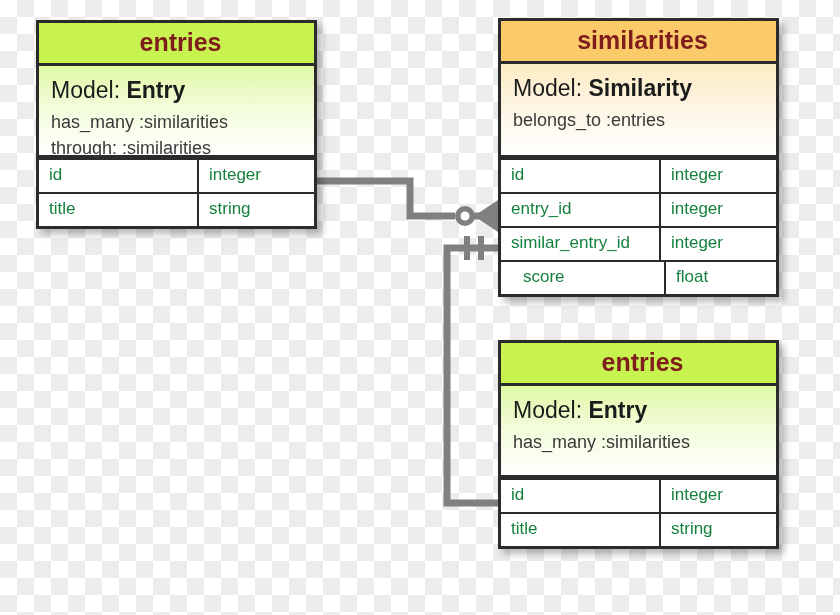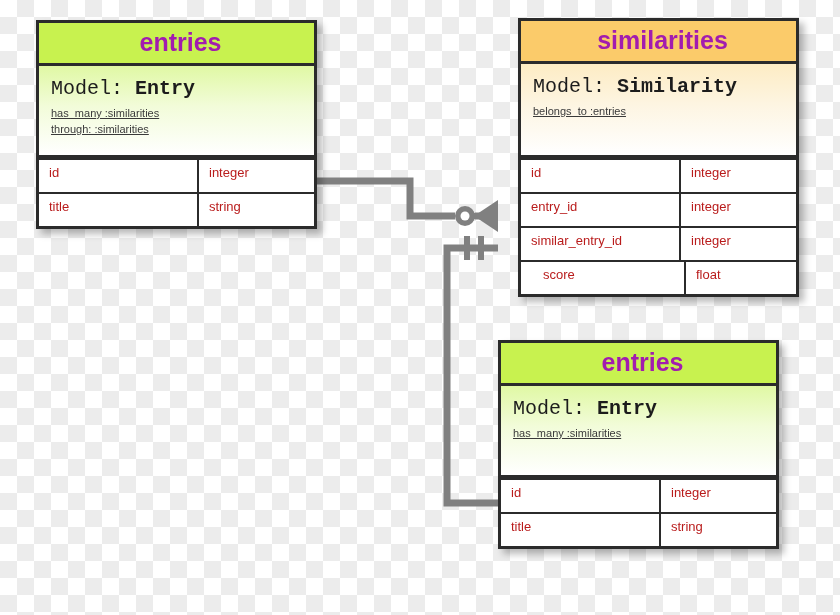--- a/index.html
+++ b/index.html
@@ -29,66 +29,64 @@
     position: absolute;
     border: 3px solid #2b2b2b;
     box-sizing: border-box;
     box-shadow: 5px 5px 7px rgba(0,0,0,0.28);
     background: #ffffff;
   }
   .entity-title {
     font-size: 25px;
     font-weight: bold;
     text-align: center;
-    color: #a21caf;
+    color: #7f1d1d;
     padding: 6px 0 8px 8px;
     line-height: 1.05;
     border-bottom: 3px solid #2b2b2b;
   }
   .green .entity-title { background: #c8f24f; }
   .orange .entity-title { background: #fbcb6a; }
 
   .entity-model {
     padding: 11px 12px 8px 12px;
     border-bottom: 3px solid #2b2b2b;
     box-sizing: border-box;
   }
   .green .entity-model {
     background: linear-gradient(to bottom, #e0f8a4 0%, #f2fcd9 45%, #ffffff 100%);
   }
   .orange .entity-model {
     background: linear-gradient(to bottom, #fdecc4 0%, #fdf5e2 45%, #ffffff 100%);
   }
   .model-line {
-    font-size: 20px;
+    font-size: 23px;
     color: #1c1c1c;
     margin-bottom: 6px;
     white-space: nowrap;
-    font-family: Liberation Mono, monospace;
   }
   .model-line .model-name { font-weight: bold; }
   .assoc-line {
-    font-size: 11px;
+    font-size: 18px;
     color: #3a3a3a;
     line-height: 1.42;
     white-space: nowrap;
-    text-decoration: underline;
   }
 
   .attr-row {
     display: flex;
     border-top: 2px solid #2b2b2b;
     background: #ffffff;
     height: 34px;
     box-sizing: border-box;
   }
   .attr-row:first-child { border-top: none; }
   .attr-name, .attr-type {
-    font-size: 13px;
-    color: #b91c1c;
+    font-size: 17px;
+    color: #15803d;
     padding: 5px 0 10px 10px;
     box-sizing: border-box;
     white-space: nowrap;
     overflow: hidden;
   }
   .attr-name { border-right: 2px solid #2b2b2b; }
 
   
   #connectors {
     position: absolute;
@@ -136,21 +134,21 @@
     <div class="attr-row">
       <div class="attr-name" style="width:160px;">id</div>
       <div class="attr-type" style="width:115px;">integer</div>
     </div>
     <div class="attr-row">
       <div class="attr-name" style="width:160px;">title</div>
       <div class="attr-type" style="width:115px;">string</div>
     </div>
   </div>
 
-  <div class="entity orange" style="left:518px; top:18px; width:281px;">
+  <div class="entity orange" style="left:498px; top:18px; width:281px;">
     <div class="entity-title">similarities</div>
     <div class="entity-model" style="height:94px;">
       <div class="model-line">
         <span>Model:</span>
         <span class="model-name">Similarity</span>
       </div>
       <div class="assoc-line">belongs_to :entries</div>
     </div>
     <div class="attr-row">
       <div class="attr-name" style="width:160px;">id</div>

